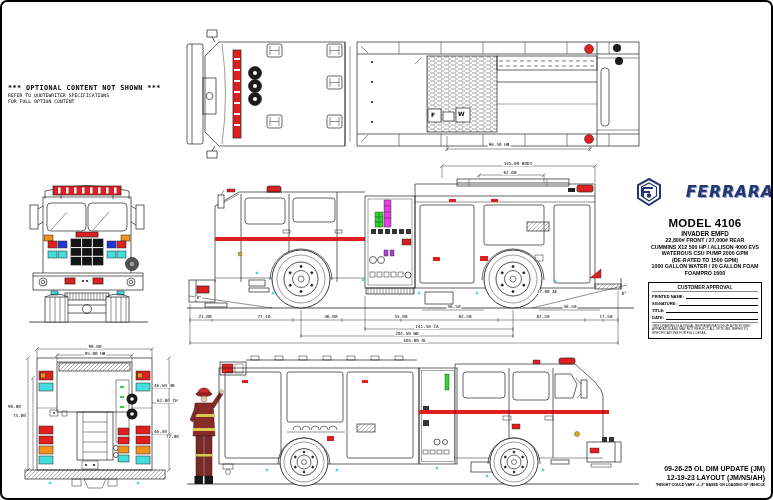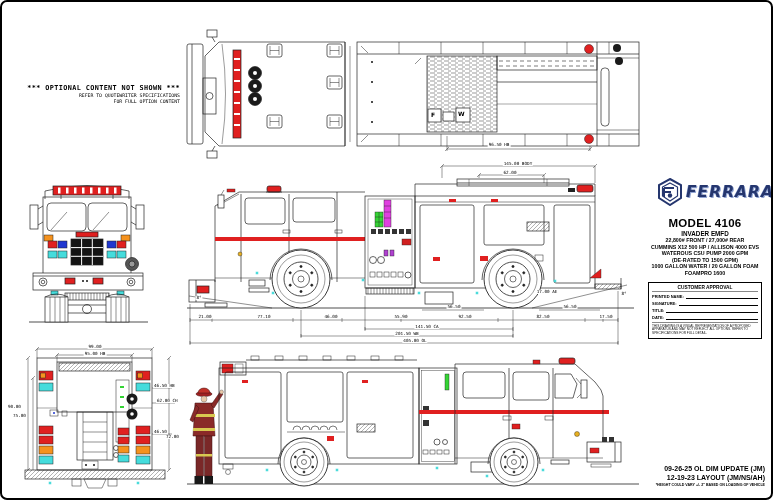--- a/index.html
+++ b/index.html
@@ -2,25 +2,25 @@
 <html><head>
 <meta charset="utf-8">
 <style>
   *{margin:0;padding:0;box-sizing:border-box}
   html,body{width:773px;height:500px;background:#fff;font-family:"Liberation Sans",sans-serif;-webkit-text-size-adjust:none}
   #sheet{position:relative;width:773px;height:500px;background:#fff;border:2px solid #000;border-radius:7px;overflow:hidden}
   svg.vw{position:absolute;overflow:visible}
   .dim{position:absolute;font:4.3px "DejaVu Sans Mono",monospace;color:#000;white-space:nowrap;line-height:1;background:#fff;padding:0 1px;z-index:5}
   .dim.c{transform:translateX(-50%)}
   .fw{position:absolute;font:bold 6px "DejaVu Sans",sans-serif;color:#000;line-height:1;z-index:5}
-  #optnote{position:absolute;left:6px;top:82px;width:172px;text-align:right;color:#000;z-index:5}
+  #optnote{position:absolute;left:6px;top:82px;width:172px;text-align:left;color:#000;z-index:5}
   #optnote .l1{font:bold 6.8px "DejaVu Sans Mono",monospace;letter-spacing:.4px}
   #optnote .l2,#optnote .l3{font:4.8px "DejaVu Sans Mono",monospace;margin-top:1px}
   #titleblock{position:absolute;left:634px;top:176px;width:138px;text-align:center;color:#000;z-index:5}
-  #logo{display:flex;align-items:center;justify-content:flex-end;gap:3px;height:28px}
+  #logo{display:flex;align-items:center;justify-content:space-between;gap:3px;height:28px}
   #brand{font:bold italic 15.5px "DejaVu Sans",sans-serif;color:#25366e;letter-spacing:1px;
          text-shadow:1px 1px 0 #93a6d4,-0.5px -0.5px 0 #93a6d4}
   #model{font:bold 11.5px "Liberation Sans",sans-serif;letter-spacing:.3px;margin-top:11px}
   #series{font:bold 6.3px "Liberation Sans",sans-serif;margin-top:1px}
   .spec{font:bold 5.3px "Liberation Sans",sans-serif;line-height:6.6px}
   #approval{width:114px;margin:5px auto 0;border:1px solid #000;padding:2px 3px 2px;background:#fff}
   #approval .hdr{font:bold 4.8px "Liberation Sans",sans-serif;text-align:center;border-bottom:.5px solid #888;padding-bottom:1px}
   .fieldrow{display:flex;align-items:flex-end;height:7px;font:bold 4px "Liberation Sans",sans-serif}
   .fieldrow .ln{flex:1;border-bottom:.7px solid #000;margin-left:2px;height:5px}
   #approval .disc{font:3.2px "Liberation Sans",sans-serif;line-height:1.2;text-align:left;margin-top:2.5px;border-top:.5px solid #888;padding-top:1.5px;color:#111}

